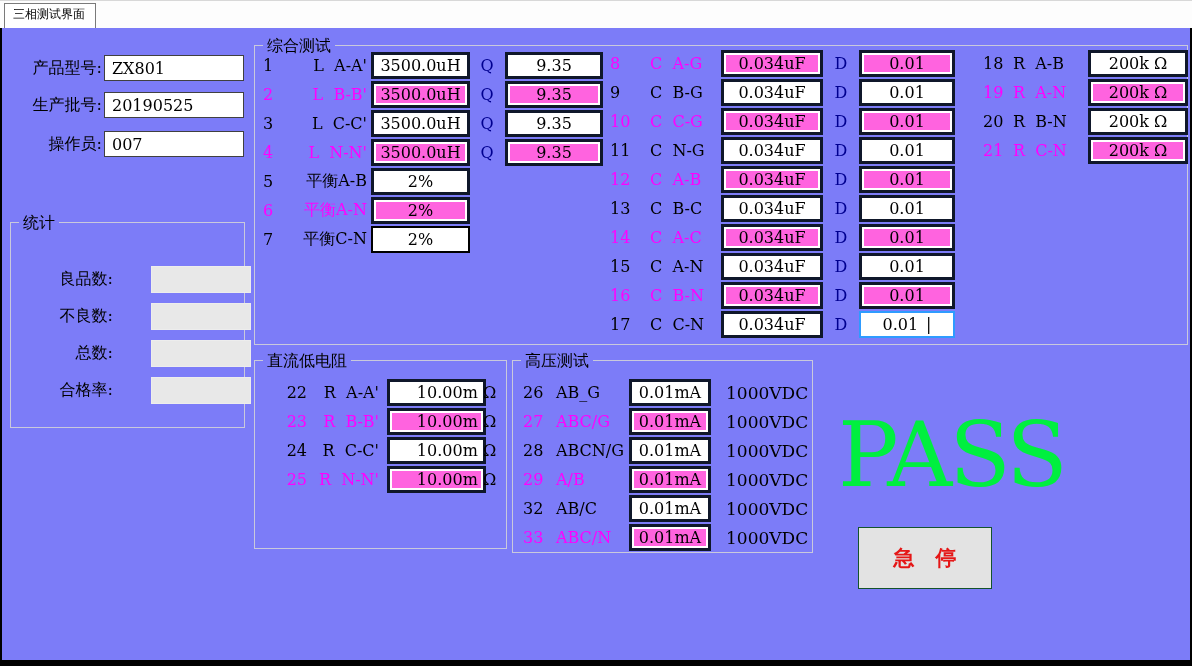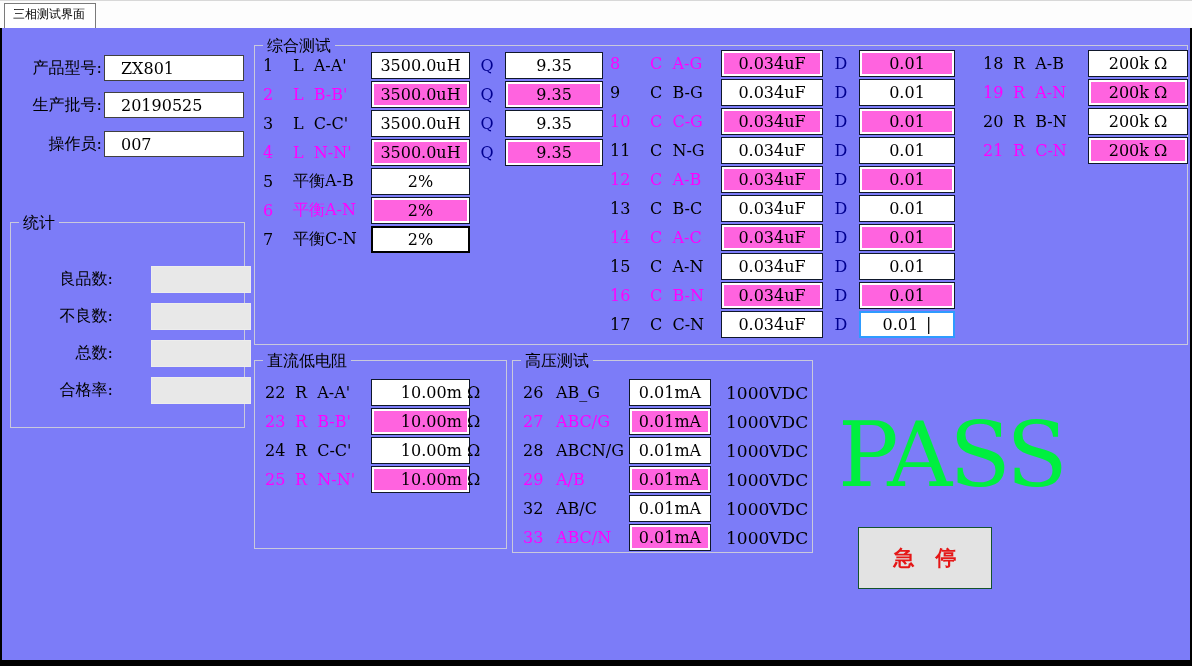--- a/index.html
+++ b/index.html
@@ -16,52 +16,52 @@
 
   
   .panel { position:absolute; top:28px; left:0; width:1192px; height:638px;
     background:#7c7cf8; border-left:2px solid #000; border-right:2px solid #000;
     border-bottom:6px solid #000; }
 
   
   .prow { position:absolute; left:4px; display:flex; align-items:center; height:26px; }
   .prow .plabel { width:96px; text-align:right; font-size:16px; color:#000; white-space:pre; }
   .prow input { width:140px; height:26px; margin-left:2px; border:1px solid #404040;
-    background:#fff; font-family:inherit; font-size:16px; padding:0 16px; color:#000; }
+    background:#fff; font-family:inherit; font-size:16px; padding:0 7px; color:#000; }
 
   
   .gbox { position:absolute; border:1px solid #c9c9dc; }
   .gtitle { position:absolute; top:-10px; left:8px; background:#7c7cf8;
     padding:0 4px; font-size:16px; color:#000; white-space:pre; }
 
   
   .srow { position:absolute; left:6px; display:flex; align-items:center; height:27px;gap:28px; }
   .srow .slabel { width:96px; text-align:right; font-size:16px; color:#000; white-space:pre; }
   .sfld { width:100px; height:27px; margin-left:10px; background:#e8e8e8;
     border:1px solid #ededed; }
 
   
   .colblock { position:absolute; }
   .row { display:flex; align-items:center; height:29px; }
   .no  { font-size:16px; color:#000; white-space:pre; }
   .lbl { font-size:16px; color:#000; white-space:pre; }
   .pl  { font-size:16px; color:#000090; text-align:center; }
-  .fld { height:27px; background:#fff; border:1px solid #0f172a; font-size:16px;
+  .fld { height:27px; background:#fff; border:3px solid #0f172a; font-size:16px;
     color:#000; display:inline-flex; align-items:center; justify-content:center;
     white-space:pre; }
   .volt { font-size:17px; color:#000; white-space:pre; }
   .row.hl .no, .row.hl .lbl { color:#ff00ff; }
   .row.hl .fld { background:#ff63df; box-shadow:inset 0 0 0 2px #fff; }
   .fld.fb { border:2px solid #000; }
   .fld.ff { border:2px solid #2e9bff; }
   .cursor { font-weight:normal; margin-left:8px; }
 
   
   .c1 .no  { width:24px; }
-  .c1 .lbl { width:74px; margin-left:6px; }
+  .c1 .lbl { width:74px; margin-left:6px;text-align:right; }
   .c1 .v   { width:99px; margin-left:4px; }
   .c1 .pl  { width:20px; margin-left:7px; }
   .c1 .pv  { width:98px; margin-left:8px; }
   
   .c2 .no  { width:26px; }
   .c2 .lbl { width:68px; margin-left:14px; }
   .c2 .v   { width:102px; margin-left:3px; }
   .c2 .pl  { width:16px; margin-left:10px; }
   .c2 .pv  { width:96px; margin-left:10px; }
   
@@ -269,21 +269,21 @@
       <div class="row hl">
         <span class="no">21</span>
         <span class="lbl">R  C-N</span>
         <span class="fld v">200k Ω</span>
       </div>
     </div>
   </div>
 
   <div class="gbox" style="left:252px; top:332px; width:253px; height:189px;">
     <span class="gtitle">直流低电阻</span>
-    <div class="colblock c4" style="left:10px; top:17px;">
+    <div class="colblock c4" style="left:26px; top:17px;text-align:right;">
       <div class="row">
         <span class="no">22</span>
         <span class="lbl">R  A-A'</span>
         <span class="fld v">10.00m Ω</span>
       </div>
       <div class="row hl">
         <span class="no">23</span>
         <span class="lbl">R  B-B'</span>
         <span class="fld v">10.00m Ω</span>
       </div>

